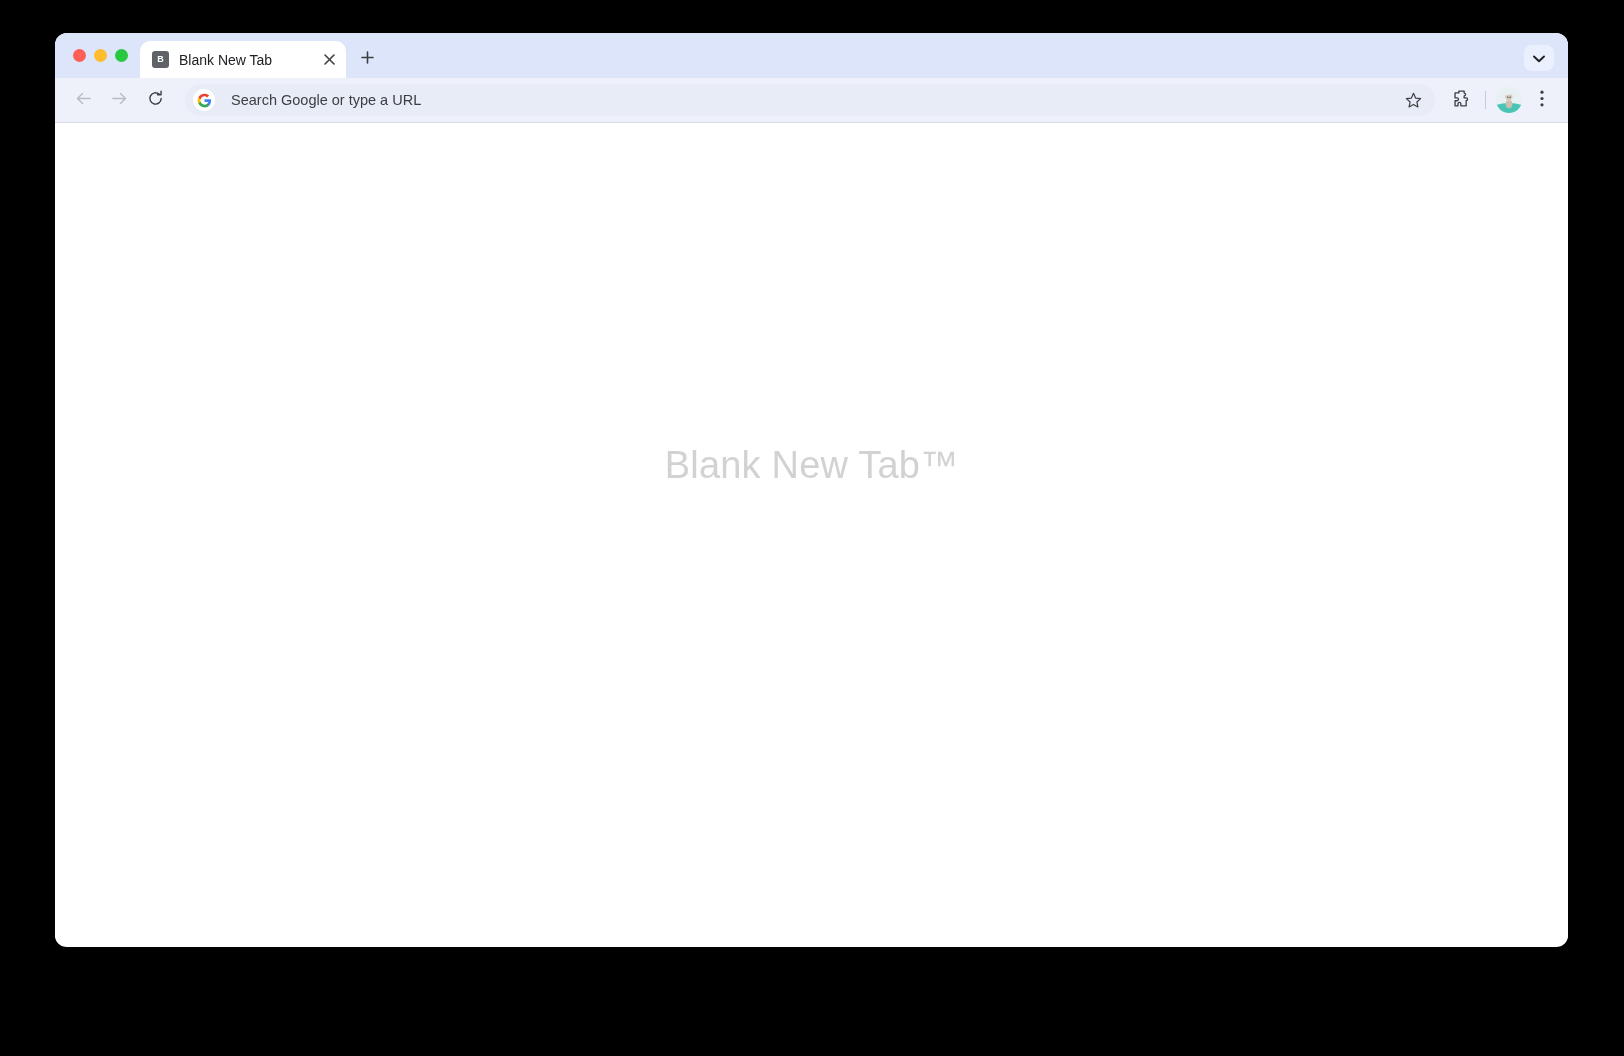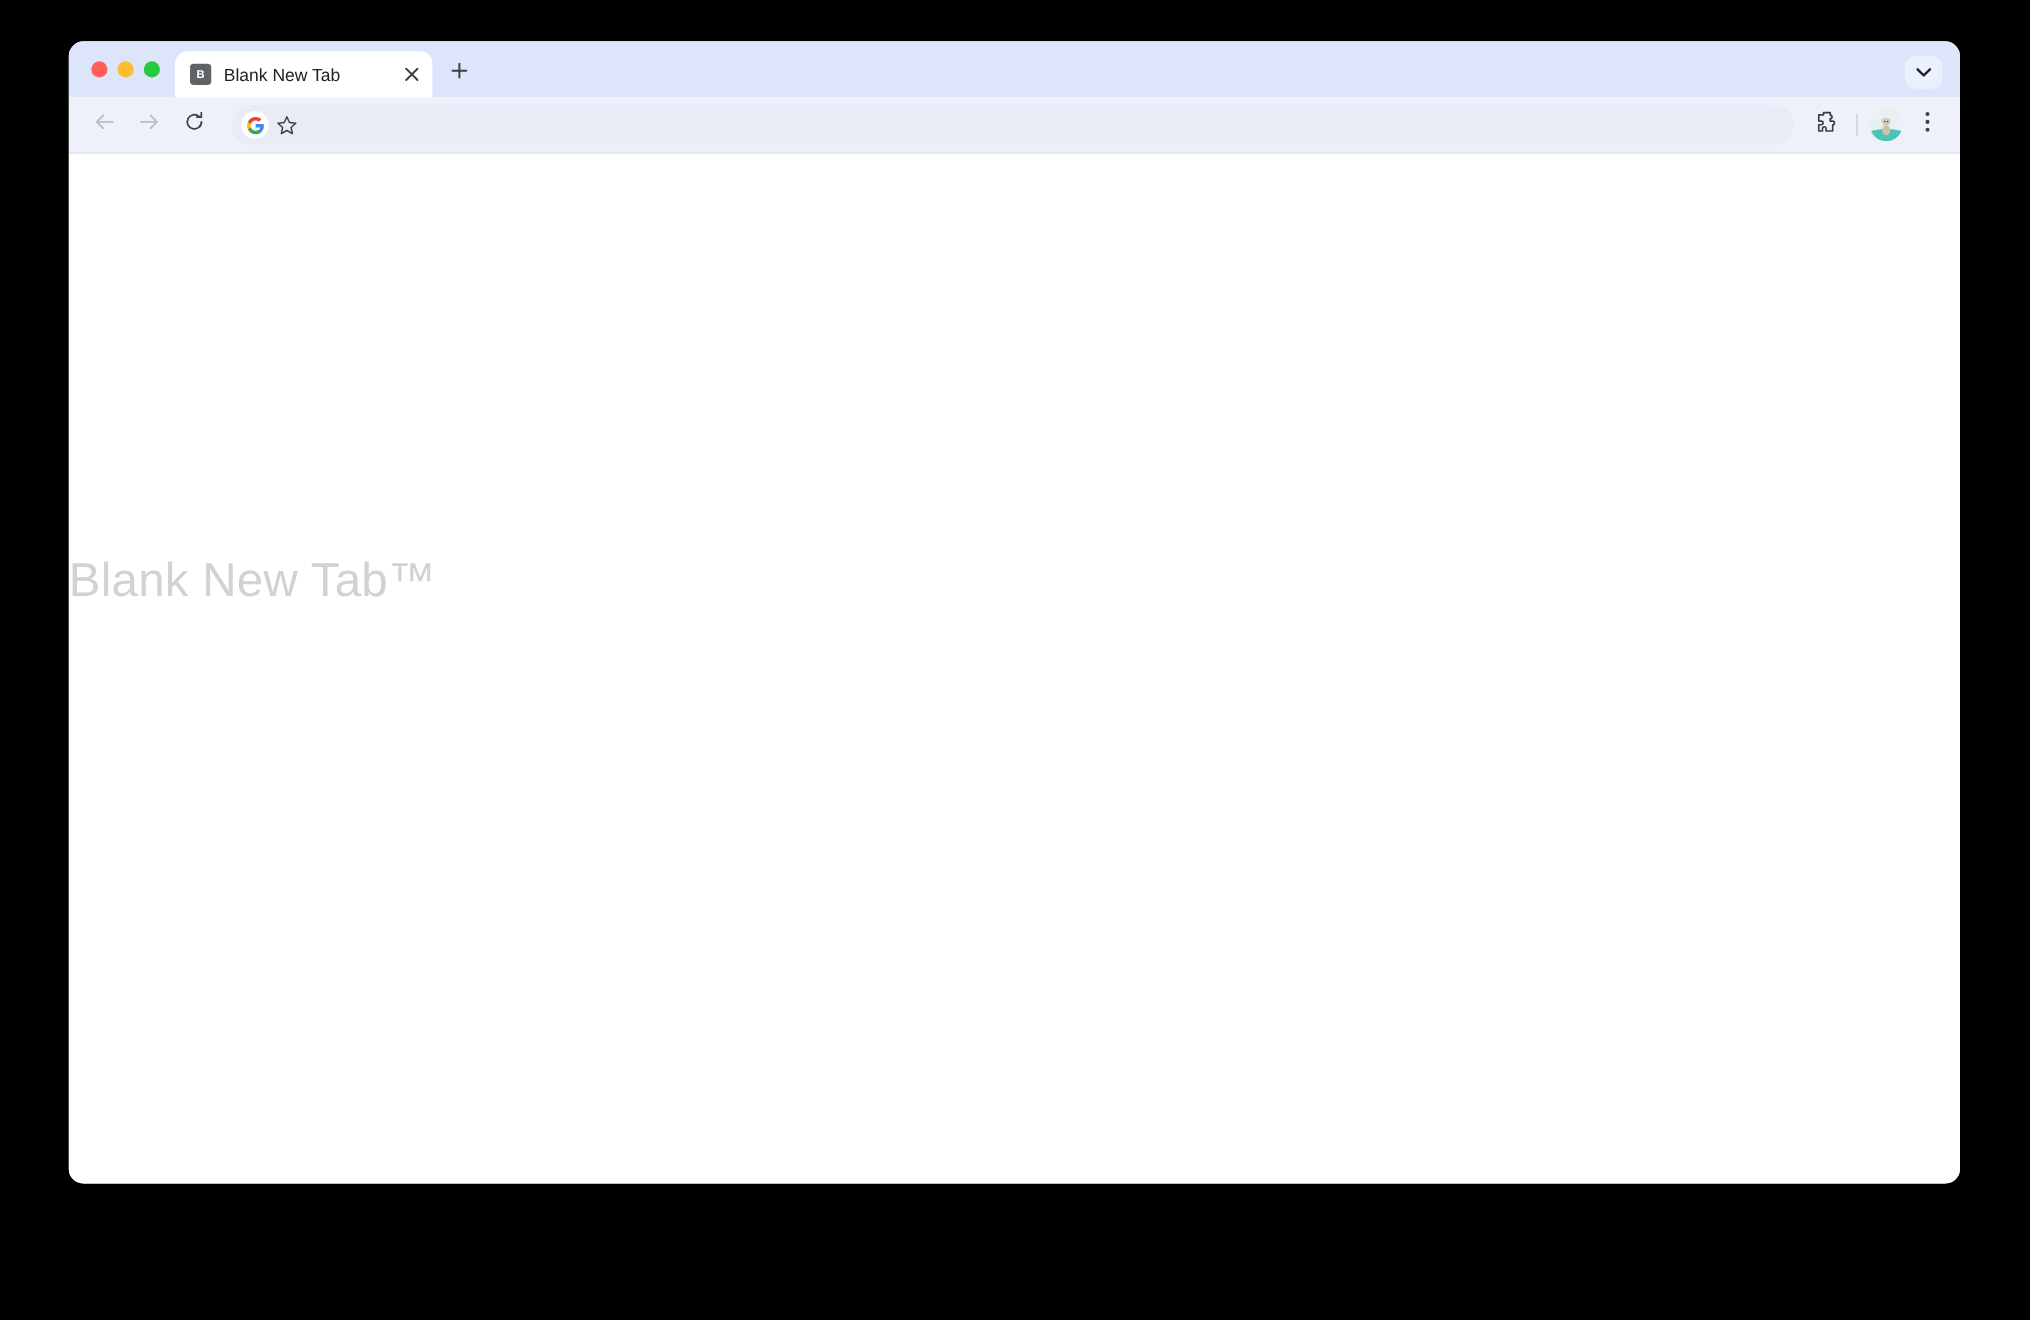--- a/index.html
+++ b/index.html
@@ -232,20 +232,21 @@
   }
   .avatar svg { display: block; }
 
   
   #page-content {
     position: relative;
     height: 823px;
     background: #ffffff;
     display: flex;
     align-items: flex-start;
+    justify-content: center;
   }
   #page-heading {
     margin-top: 321px;
     font-size: 38px;
     font-weight: 400;
     color: #d2d2d2;
     letter-spacing: 0.2px;
     white-space: nowrap;
     user-select: none;
   }
@@ -321,20 +322,21 @@
 
     <div id="omnibox">
       <span class="google-g">
         <svg width="15" height="15" viewBox="0 0 48 48" aria-hidden="true">
           <path fill="#4285F4" d="M45.12 24.5c0-1.56-.14-3.06-.4-4.5H24v8.51h11.84c-.51 2.75-2.06 5.08-4.39 6.64v5.52h7.11c4.16-3.83 6.56-9.47 6.56-16.17z"></path>
           <path fill="#34A853" d="M24 46c5.94 0 10.92-1.97 14.56-5.33l-7.11-5.52c-1.97 1.32-4.49 2.1-7.45 2.1-5.73 0-10.58-3.87-12.31-9.07H4.34v5.7C7.96 41.07 15.4 46 24 46z"></path>
           <path fill="#FBBC05" d="M11.69 28.18A13.2 13.2 0 0 1 11 24c0-1.45.25-2.86.69-4.18v-5.7H4.34A21.99 21.99 0 0 0 2 24c0 3.55.85 6.91 2.34 9.88l7.35-5.7z"></path>
           <path fill="#EA4335" d="M24 10.75c3.23 0 6.13 1.11 8.41 3.29l6.31-6.31C34.91 4.18 29.93 2 24 2 15.4 2 7.96 6.93 4.34 14.12l7.35 5.7c1.73-5.2 6.58-9.07 12.31-9.07z"></path>
         </svg>
       </span>
+      <input id="omnibox-input" type="text" value="" placeholder="Search Google or type a URL" style="">
       <span class="omni-star">
         <svg width="17" height="17" viewBox="0 0 20 20" aria-hidden="true">
           <path d="M10 1.6 L12.45 7.1 L18.4 7.75 L13.95 11.75 L15.2 17.6 L10 14.6 L4.8 17.6 L6.05 11.75 L1.6 7.75 L7.55 7.1 Z" fill="none" stroke="currentColor" stroke-width="1.4" stroke-linejoin="round"></path>
         </svg>
       </span>
     </div>
 
     <div class="toolbar-btn">
       <span>
         <svg width="19" height="19" viewBox="0 0 20 20" aria-hidden="true">

